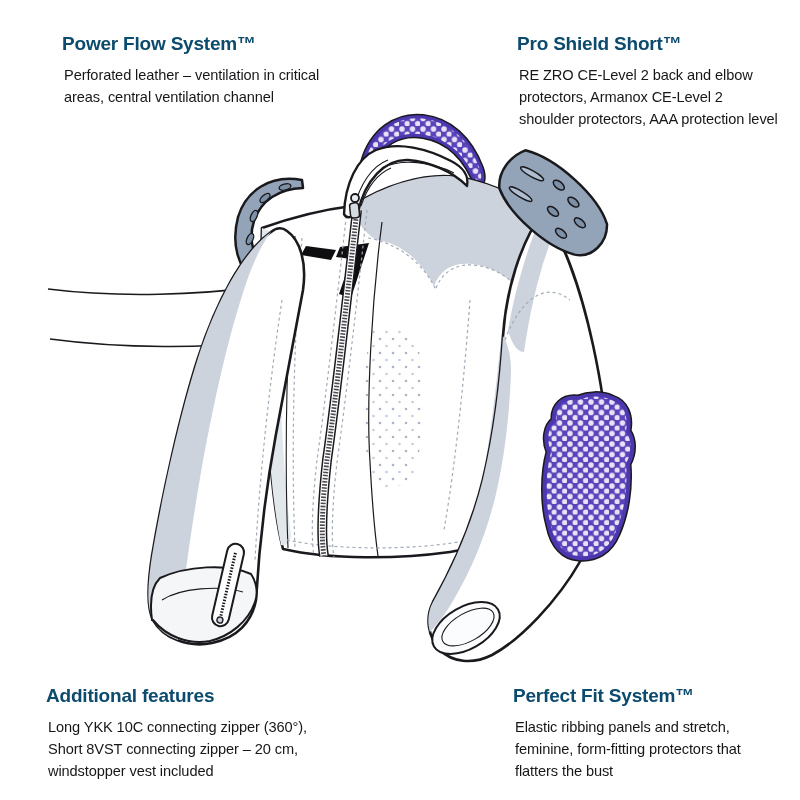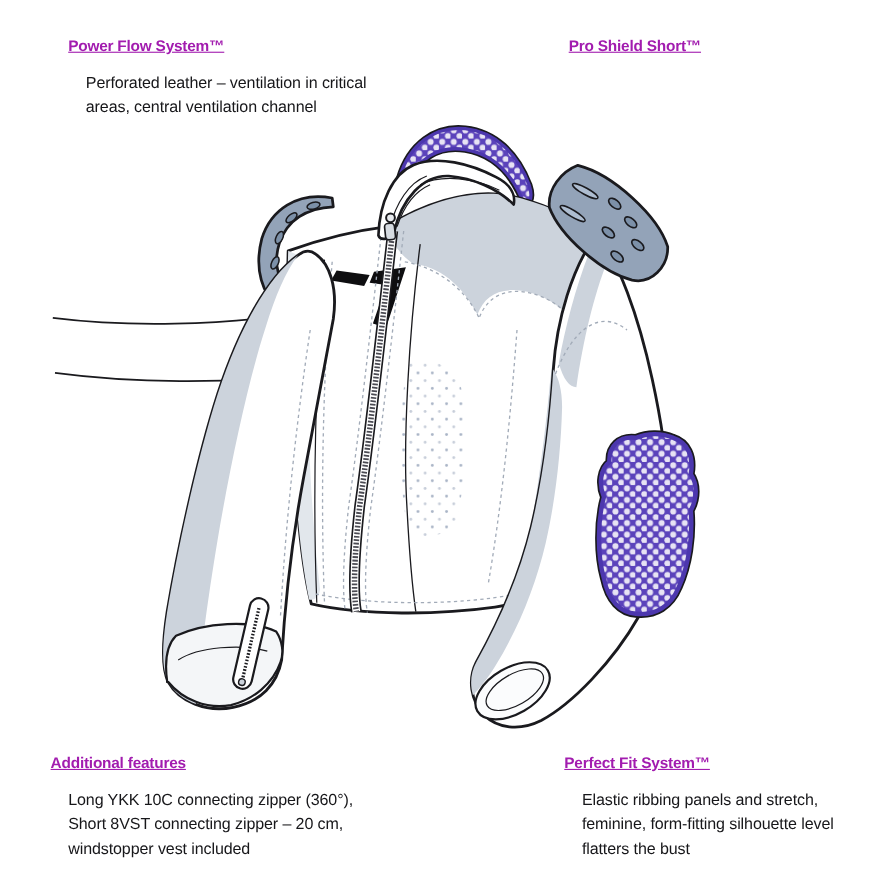--- a/index.html
+++ b/index.html
@@ -3,24 +3,24 @@
 <meta charset="utf-8">
 <style>
   html,body{margin:0;padding:0;background:#ffffff;}
   .stage{
     position:relative;width:800px;height:800px;background:#ffffff;overflow:hidden;
     font-family:"Liberation Sans",sans-serif;
   }
   .stage svg{position:absolute;inset:0;display:block;}
   .note{position:absolute;color:#131316;}
   .note h2{
-    margin:0 0 9px 0;font-size:14px;font-weight:700;letter-spacing:-.2px;color:#a21caf;text-decoration:underline;
+    margin:0 0 9px 0;font-size:19px;font-weight:700;letter-spacing:-.2px;color:#0c4a6e;
   }
   .note p{
-    margin:16px;font-size:14.6px;line-height:22px;font-weight:400;color:#17171a;
+    margin:2px;font-size:14.6px;line-height:22px;font-weight:400;color:#17171a;
     white-space:pre-line;letter-spacing:-.1px;
   }
   .note.tl{left:62px;top:33px;width:350px;}
   .note.tr{left:517px;top:33px;width:272px;}
   .note.bl{left:46px;top:685px;width:350px;}
   .note.br{left:513px;top:685px;width:276px;}
 </style>
 </head>
 <body>
 
@@ -199,28 +199,31 @@
   </svg>
 
   <section class="note tl">
     <h2>Power Flow System™</h2>
     <p>Perforated leather – ventilation in critical
 areas, central ventilation channel</p>
   </section>
 
   <section class="note tr">
     <h2>Pro Shield Short™</h2>
+    <p>RE ZRO CE-Level 2 back and elbow
+protectors, Armanox CE-Level 2
+shoulder protectors, AAA protection level</p>
   </section>
 
   <section class="note bl">
     <h2>Additional features</h2>
     <p>Long YKK 10C connecting zipper (360°),
 Short 8VST connecting zipper – 20 cm,
 windstopper vest included</p>
   </section>
 
   <section class="note br">
     <h2>Perfect Fit System™</h2>
     <p>Elastic ribbing panels and stretch,
-feminine, form-fitting silhouette level
+feminine, form-fitting protectors that
 flatters the bust</p>
   </section>
 </div>
 
 </body></html>

